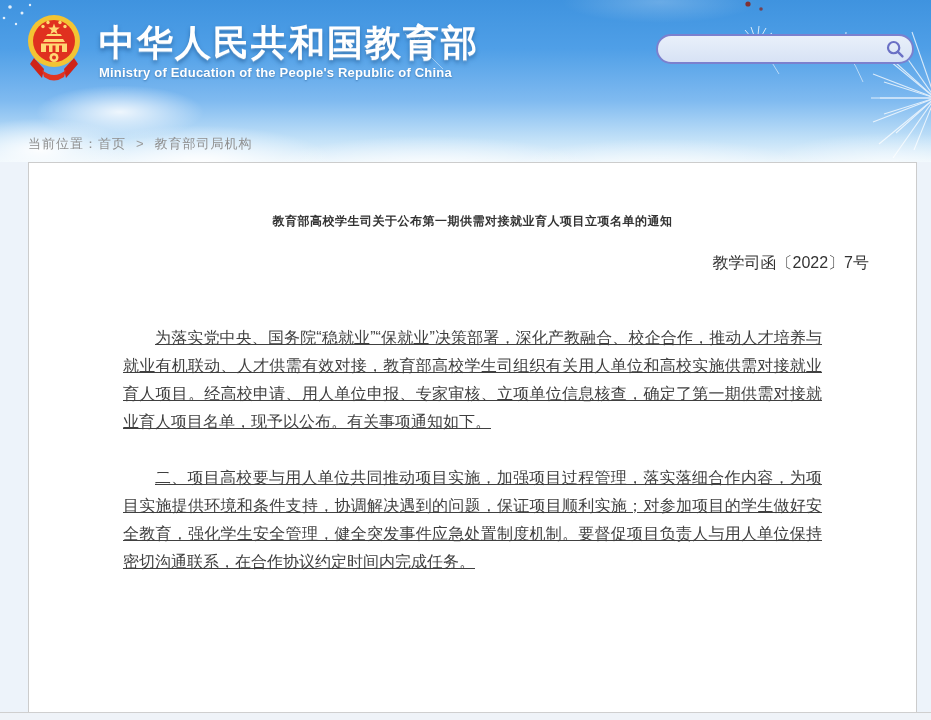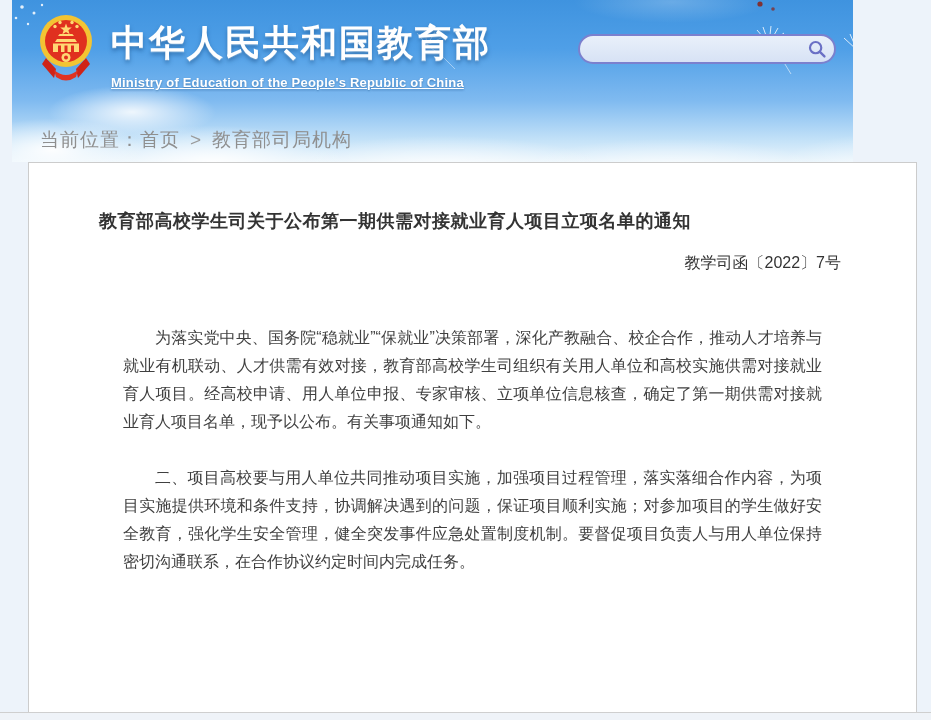--- a/index.html
+++ b/index.html
@@ -5,21 +5,21 @@
   * { box-sizing: border-box; margin: 0; padding: 0; }
   html, body { width: 931px; height: 720px; overflow: hidden; }
   body {
     font-family: "Liberation Sans", "DejaVu Sans", sans-serif;
     background: #edf3fa;
     position: relative;
   }
 
   
   .banner {
-    position: absolute; left: 12px; top: 0; width: 841px; height: 162px;
+    position: absolute; left: 0; top: 0; width: 931px; height: 162px;
     overflow: hidden;
     background:
       radial-gradient(ellipse 130px 45px at 40px 150px,  rgba(255,255,255,.95), rgba(255,255,255,0) 70%),
       radial-gradient(ellipse 120px 38px at 120px 112px, rgba(255,255,255,.85), rgba(255,255,255,0) 70%),
       radial-gradient(ellipse 190px 52px at 200px 162px, rgba(255,255,255,.92), rgba(255,255,255,0) 70%),
       radial-gradient(ellipse 230px 46px at 430px 168px, rgba(255,255,255,.78), rgba(255,255,255,0) 70%),
       radial-gradient(ellipse 210px 42px at 660px 168px, rgba(255,255,255,.62), rgba(255,255,255,0) 70%),
       radial-gradient(ellipse 170px 42px at 890px 162px, rgba(255,255,255,.55), rgba(255,255,255,0) 70%),
       radial-gradient(ellipse 140px 30px at 660px 2px,   rgba(255,255,255,.22), rgba(255,255,255,0) 70%),
       linear-gradient(180deg, #3f93df 0%, #4f9fe7 30%, #7fbaf0 62%, #c2e1f8 86%, #eaf5fc 100%);
@@ -27,73 +27,72 @@
 
   .emblem { position: absolute; left: 27px; top: 14px; width: 54px; height: 68px; }
 
   .site-title-block { position: absolute; left: 99px; top: 24px; }
   .site-title {
     font-size: 36px; font-weight: bold; color: #ffffff; letter-spacing: 2px;
     line-height: 38px; white-space: nowrap;
     text-shadow: 0 3px 4px rgba(21,74,130,.55), 0 1px 0 rgba(255,255,255,.35);
   }
   .site-subtitle {
-    margin-top: 13px; font-size: 13px; font-weight: bold; color: #ffffff;
+    margin-top: 3px; font-size: 13px; font-weight: bold; color: #ffffff;
     letter-spacing: .2px; white-space: nowrap;
     text-shadow: 0 1px 2px rgba(21,74,130,.55);
-    text-decoration: underline;
   }
 
   .searchbar {
     position: absolute; right: 17px; top: 34px; width: 258px; height: 30px;
     border: 2px solid #7b80ce; border-radius: 16px;
     background: linear-gradient(180deg, #e9f0fa, #d7e2f5);
     display: flex; align-items: center;
   }
   .search-input {
     flex: 1; height: 100%; border: 0; outline: none; background: transparent;
     padding: 0 6px 0 14px; font-size: 13px; color: #445;
     font-family: "Liberation Sans", "DejaVu Sans", sans-serif;
   }
   .search-btn {
     width: 26px; height: 26px; border: 0; background: transparent;
     margin-right: 4px; cursor: pointer; display: flex; align-items: center; justify-content: center;
   }
 
   .breadcrumb {
     position: absolute; left: 28px; bottom: 9px;
-    font-size: 19px; color: #8f8f8f; letter-spacing: 1px;
+    font-size: 13px; color: #8f8f8f; letter-spacing: 1px;
   }
   .breadcrumb a { color: #8f8f8f; text-decoration: none; cursor: pointer; }
   .breadcrumb .sep { margin: 0 10px; color: #9a9a9a; }
 
   .deco-svg { position: absolute; left: 0; top: 0; width: 931px; height: 162px; pointer-events: none; }
 
   
   .doc-box {
     position: absolute; left: 28px; top: 162px; width: 889px; height: 550px;
     background: #ffffff;
     border: 1px solid #cccccc; border-bottom: 0;
     padding-top: 45px;
   }
   .doc-title {
-    text-align: left; font-size: 18px; line-height: 26px; font-weight: bold;
+    text-align: center; font-size: 12px; line-height: 26px; font-weight: bold;
     color: #333333; letter-spacing: .5px; padding: 0 70px;
   }
   .doc-number {
-    margin-top: 18px; padding-right: 75px; text-align: right;
+    margin-top: 18px; padding-right: 47px; text-align: right;
     font-size: 16px; line-height: 22px; color: #333333;
   }
   .doc-body {
     margin-top: 50px; padding: 0 94px;
     font-size: 16px; line-height: 28px; color: #404040; text-align: justify;
   }
   .doc-body p { margin-top: 28px; }
   .doc-body p:first-child { margin-top: 0; }
-  .doc-body .para { text-indent: 2em; }
+  .doc-body .para { text-indent: 2em; text-decoration: underline; }
 
   .bottom-band {
     position: absolute; left: 0; top: 712px; width: 931px; height: 8px;
     background: #eff3f8; border-top: 1px solid #cfcfcf;
   }
 </style>
 </head>
 <body>
 
 <div class="page">

